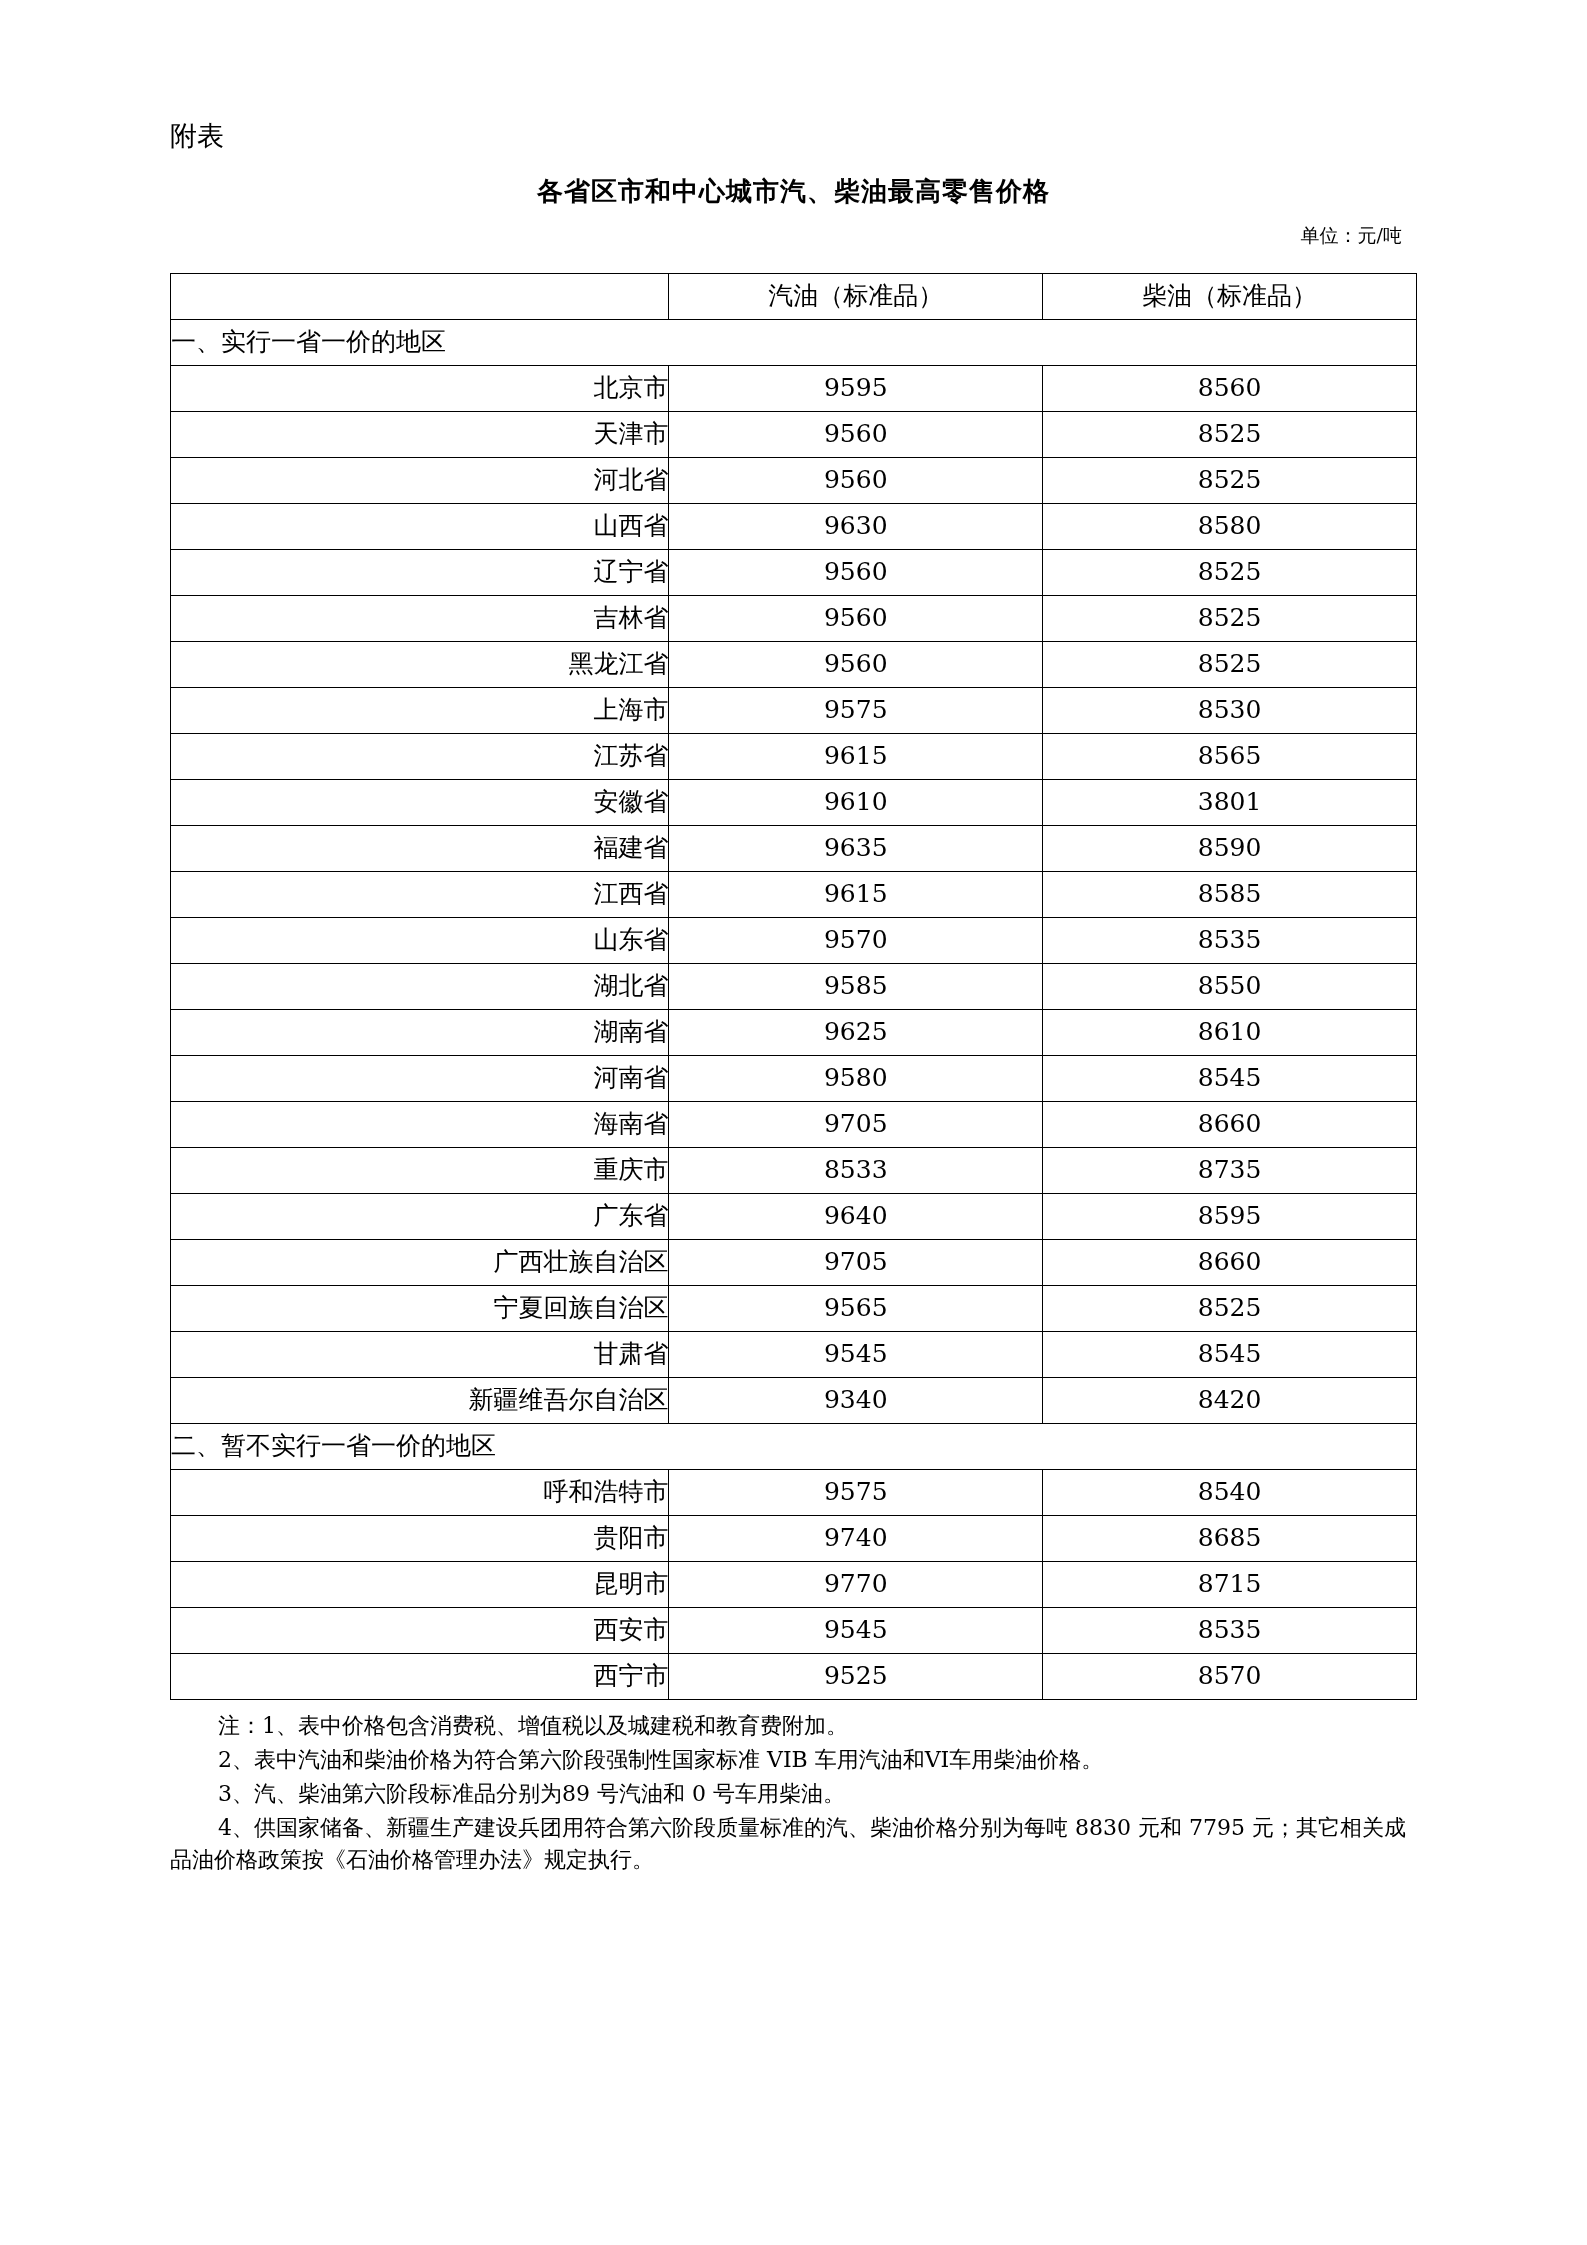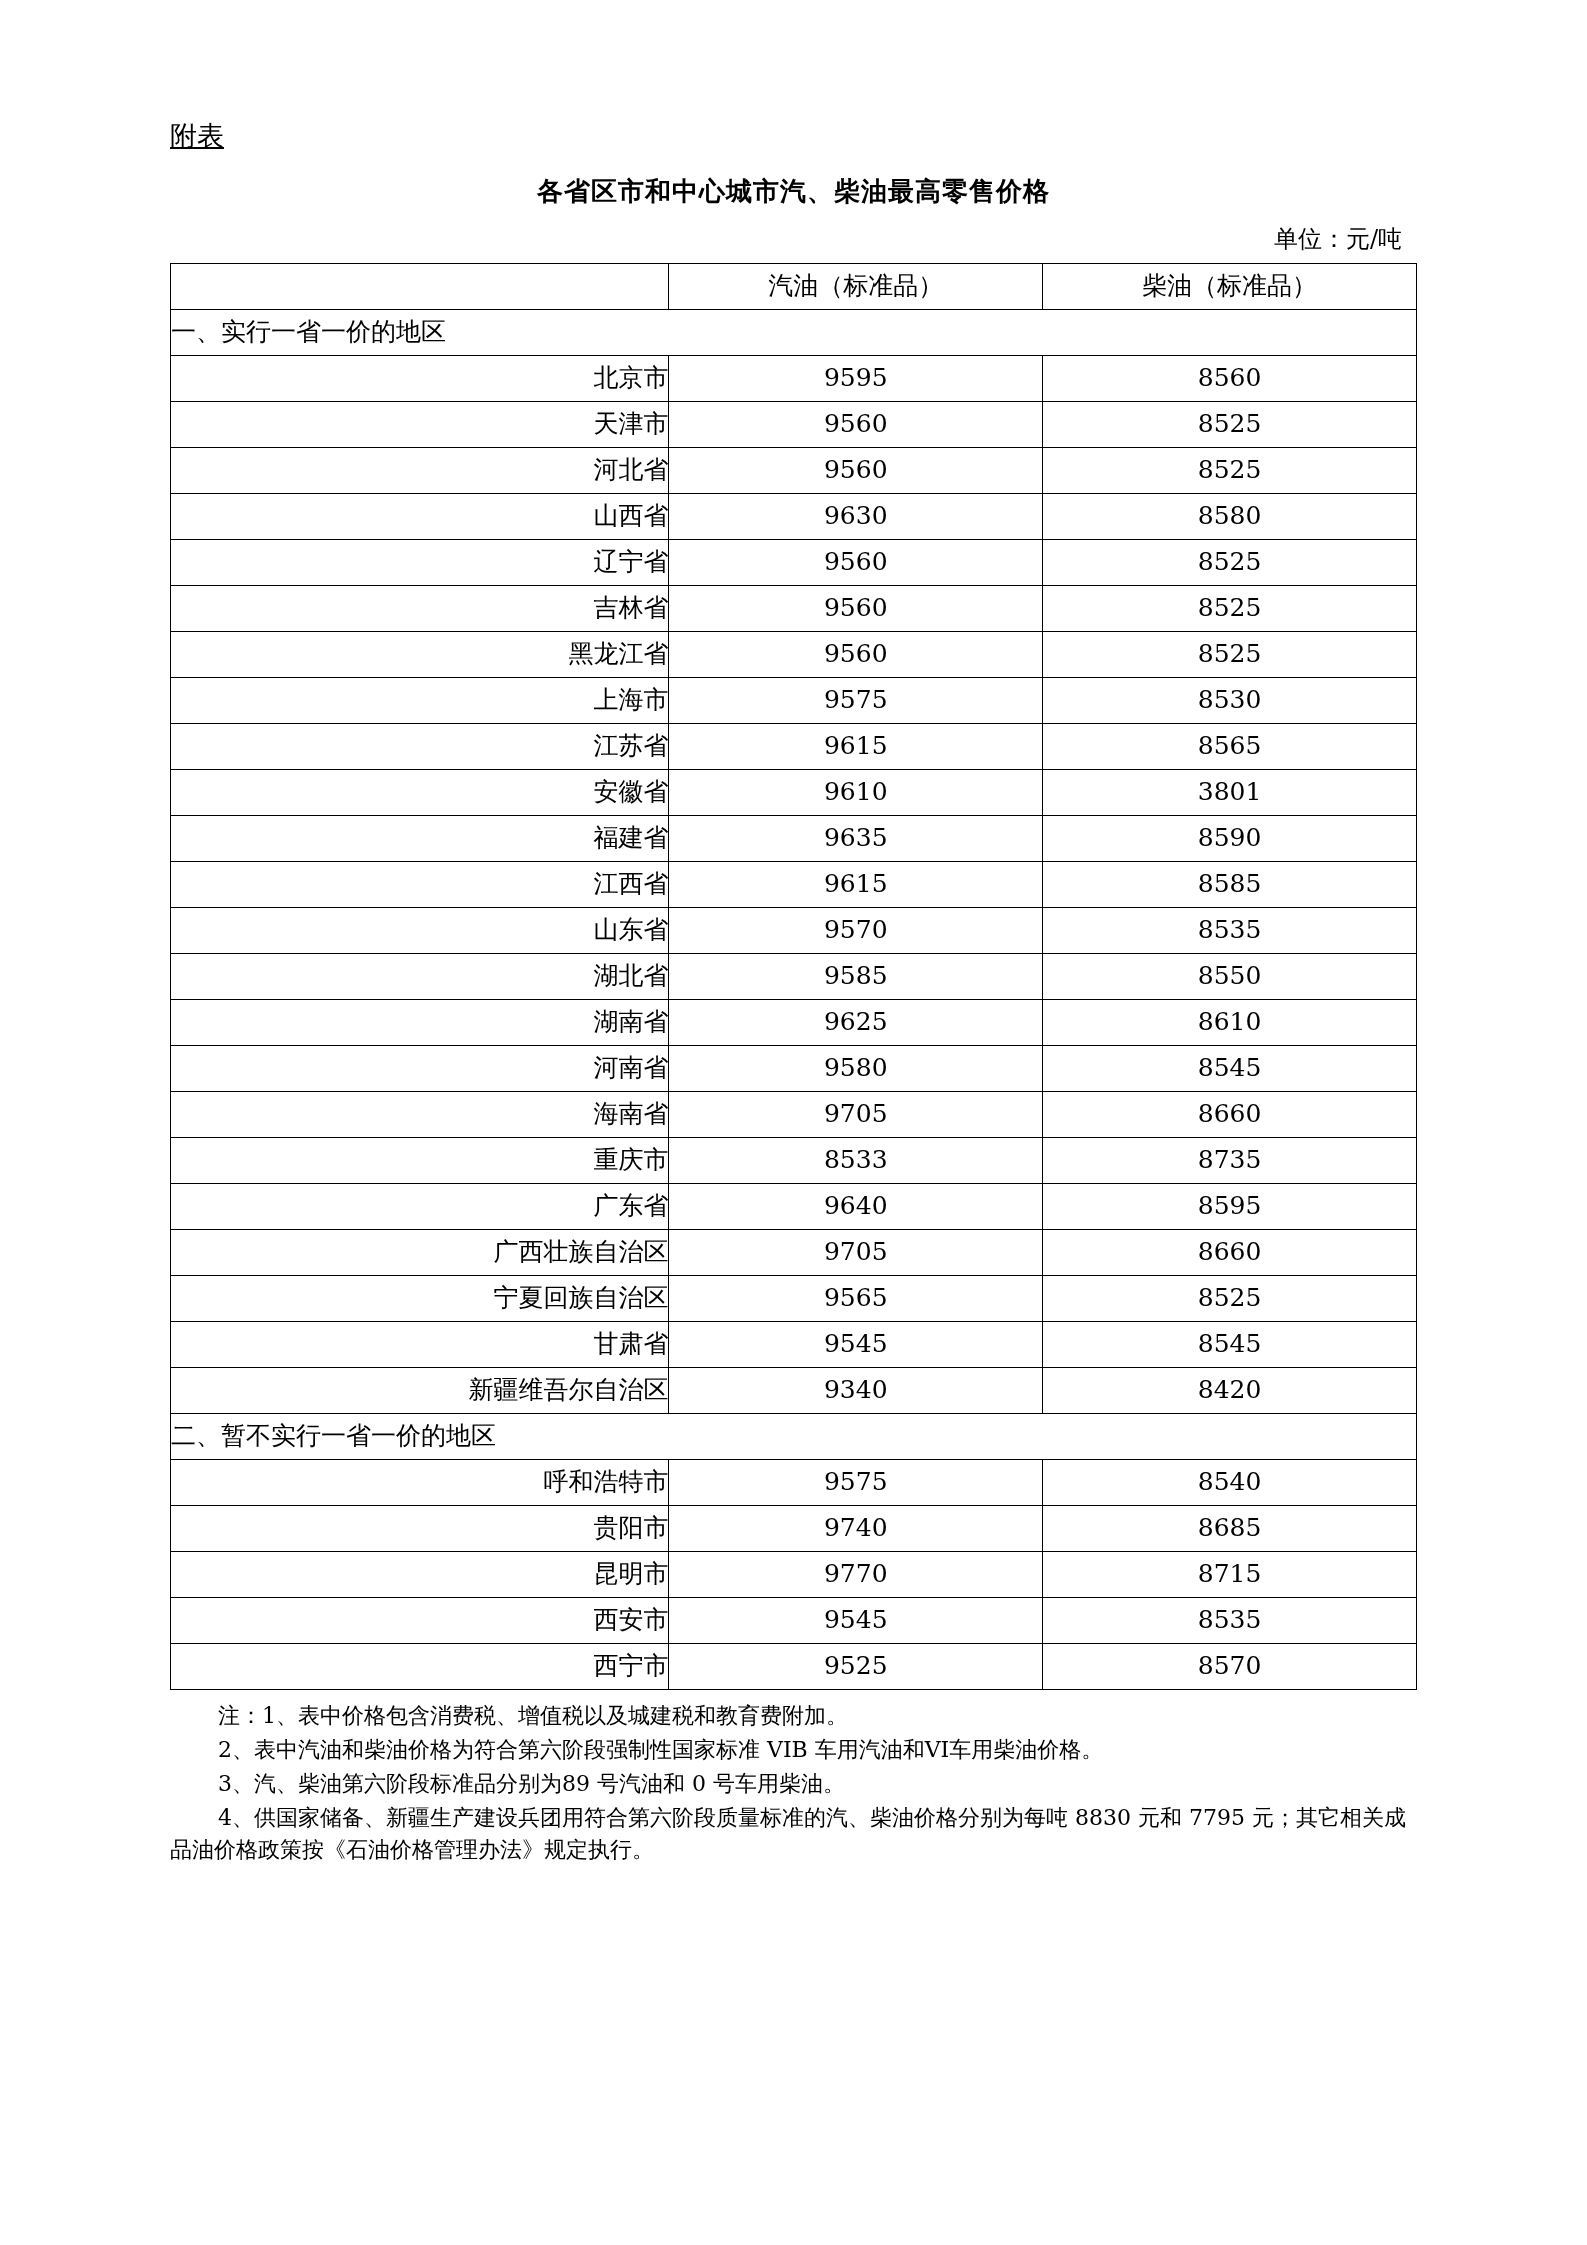--- a/index.html
+++ b/index.html
@@ -17,33 +17,32 @@
   }
   .page {
     box-sizing: border-box;
     padding: 120px 170px 0 170px;
     width: 1587px;
   }
   .attach-label {
     font-size: 27px;
     line-height: 1.2;
     margin-bottom: 22px;
-    text-decoration: underline;
   }
   .doc-title {
     text-align: center;
     font-size: 26px;
     font-weight: bold;
     letter-spacing: 1px;
     margin: 0 0 14px 0;
   }
   .unit-line {
     text-align: right;
-    font-size: 24px;
-    margin: 0 15px 8px 0;
+    font-size: 19px;
+    margin: 0 15px 24px 0;
   }
   table.price-table {
     border-collapse: collapse;
     width: 100%;
     table-layout: fixed;
   }
   table.price-table td,
   table.price-table th {
     border: 1.3px solid #000;
     font-size: 25px;

